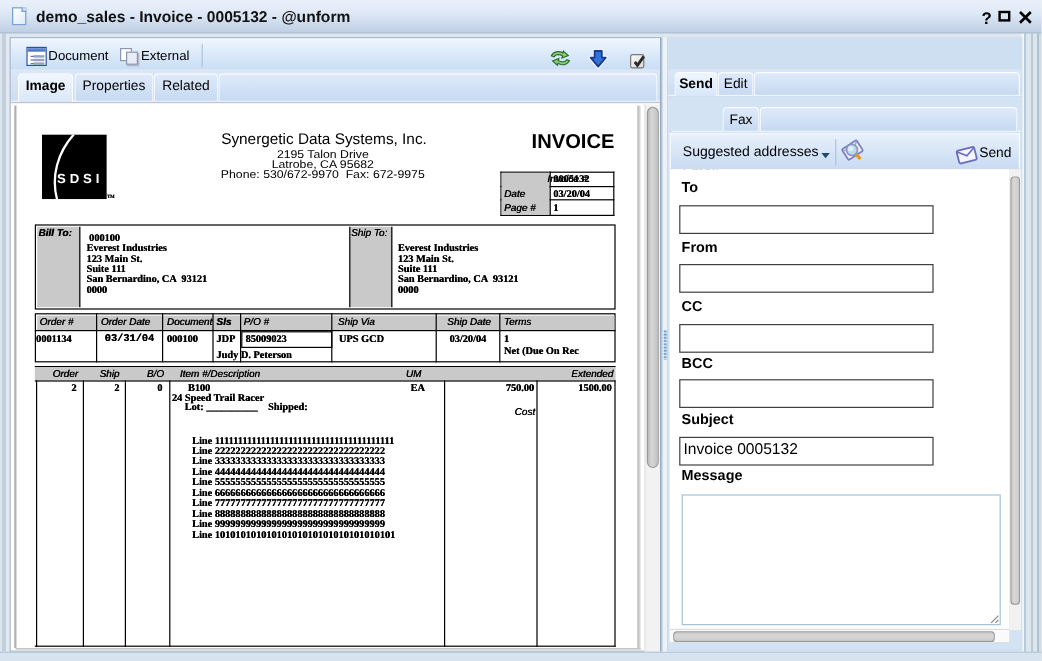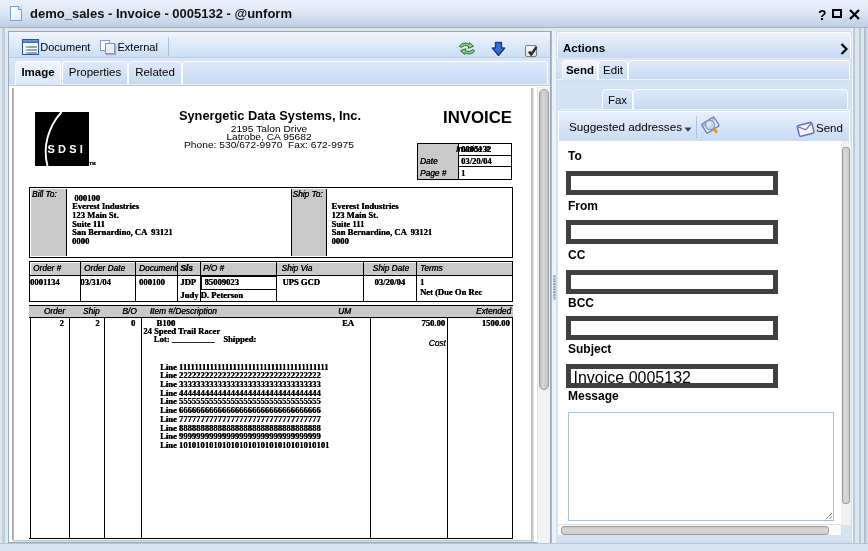--- a/index.html
+++ b/index.html
@@ -49,21 +49,21 @@
 #lscroll{left:528px;top:1px;width:13px;height:456px;background:#f2f2f2;border-left:1px solid #e2e2e2;}
 #lthumb{left:1px;top:2px;width:10px;height:301px;background:linear-gradient(90deg,#bcbcbc,#d6d6d6 40%,#c2c2c2);border:1px solid #9b9b9b;border-radius:5px;}
 
 #page{left:5px;top:2px;width:517px;height:452px;background:#fff;}
 #pshl{left:3px;top:2px;width:2px;height:452px;background:linear-gradient(90deg,#9a9a9a,#cccccc);}
 #pshr{left:522px;top:2px;width:3px;height:452px;background:linear-gradient(90deg,#b0b0b0,#e8e8e8);}
 #pshb{left:4px;top:454px;width:521px;height:2px;background:linear-gradient(180deg,#bbb,#e8e8e8);}
 
 .ser{font-family:"Liberation Serif",serif;font-weight:bold;font-size:8.6px;line-height:8.7px;color:#000;white-space:pre;text-shadow:0.3px 0 0 #000;}
 #logo{left:21px;top:24px;width:54px;height:54px;}
-#cname{left:106px;top:20px;width:300px;text-align:center;font-size:12.8px;font-weight:bold;color:#000;}
+#cname{left:106px;top:20px;width:300px;text-align:center;font-size:12.8px;font-weight:normal;color:#000;}
 #caddr{left:105px;top:37px;width:300px;text-align:center;font-size:9.4px;line-height:8.2px;color:#000;transform:scaleX(1.09);transform-origin:50% 0;}
 #invttl{left:429px;top:19.5px;font-size:16.8px;font-weight:bold;color:#000;}
 .it{font-style:italic;font-size:8.3px;line-height:9px;color:#000;white-space:pre;text-shadow:0.35px 0 0 #000;}
 .ln{background:#000;}
 .gy{background:#c9c9c9;}
 
 #split{left:551px;top:31px;width:6px;height:512px;background:#eef1f5;
   border-left:1px solid #9dbcd8;border-right:1px solid #9dbcd8;}
 #grip{left:0.5px;top:244px;width:5px;height:25px;
   background-image:radial-gradient(circle at 1.2px 1.2px,#6f9fcc 0.8px,transparent 1.3px);background-size:2.5px 2.7px;}
@@ -83,21 +83,21 @@
 #eftabs .fill{top:1px;height:20px;}
 #sugbar{left:1px;top:29.5px;width:292px;height:30px;
   background:linear-gradient(180deg,#e8f0fb 0%,#d5e4f6 60%,#c9dcf2 100%);
   border:1.5px solid #fbfdff;border-bottom:1px solid #cfdcec;}
 #sugbar .t{left:10px;top:8px;font-size:11.7px;}
 #sugsep{left:136.5px;top:4px;width:1px;height:22px;background:#aac4dd;}
 #sendt{left:257px;top:10px;font-size:11.5px;}
 
 #form{left:1px;top:59.5px;width:283px;height:384px;background:#fff;}
 .flabel{left:10px;font-size:12px;font-weight:bold;color:#000;}
-.finput{left:7.5px;width:212px;height:24px;border:5px solid #404040;background:#fff;font-size:16px;padding:2px 3px;color:#000;line-height:14px;}
+.finput{left:7.5px;width:212px;height:24px;border:1px solid #404040;background:#fff;font-size:13px;padding:2px 3px;color:#000;line-height:14px;}
 #msg{left:9.5px;top:271.5px;width:266.5px;height:109px;border:1px solid #a2c4da;background:#fff;}
 #rvscroll{left:284px;top:59.5px;width:10px;height:384px;background:#f1f1f1;}
 #rvthumb{left:1px;top:6px;width:8px;height:357px;background:linear-gradient(90deg,#c9c9c9,#d8d8d8 40%,#cccccc);border:1px solid #9b9b9b;border-radius:3px;}
 #rhscroll{left:1px;top:443px;width:283px;height:11px;background:#fafafa;border-top:1px solid #ddd;}
 #rhthumb{left:3px;top:1px;width:268px;height:9px;background:linear-gradient(180deg,#c9c9c9,#d8d8d8 40%,#cccccc);border:1px solid #9b9b9b;border-radius:3px;}
 </style>
 </head>
 <body>
 
 <div id="titlebar">
@@ -183,21 +183,21 @@
       <div class="it" style="left:406px;top:56.5px;margin-left:36px;">Invoice #</div>
       <div class="it" style="left:406px;top:68.5px;">Date</div>
       <div class="it" style="left:406px;top:80.5px;">Page #</div>
       <div class="ser" style="left:447px;top:57px;">0005132</div>
       <div class="ser" style="left:447px;top:69px;">03/20/04</div>
       <div class="ser" style="left:447px;top:81px;">1</div>
 
       <div style="left:15px;top:99px;width:484px;height:70.5px;border:1.5px solid #000;"></div>
       <div class="gy" style="left:16.5px;top:100.5px;width:36px;height:67.5px;border-right:1.5px solid #000;"></div>
       <div class="gy" style="left:276.5px;top:100.5px;width:36px;height:67.5px;border-left:1.5px solid #000;border-right:1.5px solid #000;"></div>
-      <div class="it" style="left:18px;top:101.5px;">Bill To:</div>
+      <div class="it" style="left:18px;top:101.5px;font-weight:bold;">Bill To:</div>
       <div class="it" style="left:278.5px;top:101.5px;">Ship To:</div>
       <div class="ser" style="left:58px;top:105.5px;">&nbsp;000100
 Everest Industries
 123 Main St.
 Suite 111
 San Bernardino, CA  93121
 0000</div>
       <div class="ser" style="left:317.5px;top:114.2px;">Everest Industries
 123 Main St.
 Suite 111
@@ -216,21 +216,21 @@
       <div class="ln" style="left:402.2px;top:173px;width:1px;height:40.5px;"></div>
       <div class="it" style="left:19px;top:176px;">Order #</div>
       <div class="it" style="left:70px;top:176px;">Order Date</div>
       <div class="it" style="left:125px;top:176px;">Document</div>
       <div class="it" style="left:166.3px;top:176px;font-weight:bold;">Sls</div>
       <div class="it" style="left:188.9px;top:176px;">P/O #</div>
       <div class="it" style="left:267.5px;top:176px;">Ship Via</div>
       <div class="it" style="left:358.6px;top:176px;">Ship Date</div>
       <div class="it" style="left:405.9px;top:176px;">Terms</div>
       <div class="ser" style="left:16px;top:190px;">0001134</div>
-      <div class="ser" style="left:66.3px;top:190px;width:55px;text-align:left;">03/31/04</div>
+      <div class="ser" style="left:66.3px;top:190px;width:55px;text-align:center;font-family:Liberation Mono, monospace;">03/31/04</div>
       <div class="ser" style="left:125px;top:190px;">000100</div>
       <div class="ser" style="left:166.3px;top:190px;">JDP</div>
       <div style="left:186.5px;top:188px;width:76px;height:14px;border:1px solid #000;"></div>
       <div class="ser" style="left:190.5px;top:190px;">85009023</div>
       <div class="ser" style="left:166.3px;top:203px;">Judy D. Peterson</div>
       <div class="ser" style="left:268.4px;top:190px;">UPS GCD</div>
       <div class="ser" style="left:349.3px;top:190px;width:53px;text-align:center;">03/20/04</div>
       <div class="ser" style="left:405.9px;top:190px;">1</div>
       <div class="ser" style="left:405.9px;top:199.5px;">Net (Due On Rec</div>
 
@@ -278,26 +278,20 @@
         <div id="lthumb"></div>
       </div>
   </div>
 </div>
 
 <div id="split">
     <div id="grip"></div>
   </div>
 
 <div id="rpanel">
-  <div id="ahead">
-      <div class="t">Actions</div>
-    <svg style="position:absolute;left:282px;top:9.5px;" width="8" height="12" viewBox="0 0 8 12">
-        <path d="M1.5 1 L6.5 6 L1.5 11" stroke="#000" stroke-width="2.2" fill="none"></path>
-      </svg>
-  </div>
   <div id="setabs" class="tabrow">
     <div class="tab act" style="left:5px;width:36px;">Send</div>
     <div class="tab" style="left:41px;width:30px;">Edit</div>
     <div class="fill" style="left:71px;width:222px;"></div>
   </div>
   <div id="innerp">
     <div id="eftabs">
       <div class="tab act" style="left:6px;width:36px;">Email</div>
       <div class="tab" style="left:42px;width:31px;">Fax</div>
       <div class="fill" style="left:73px;width:215px;"></div>

